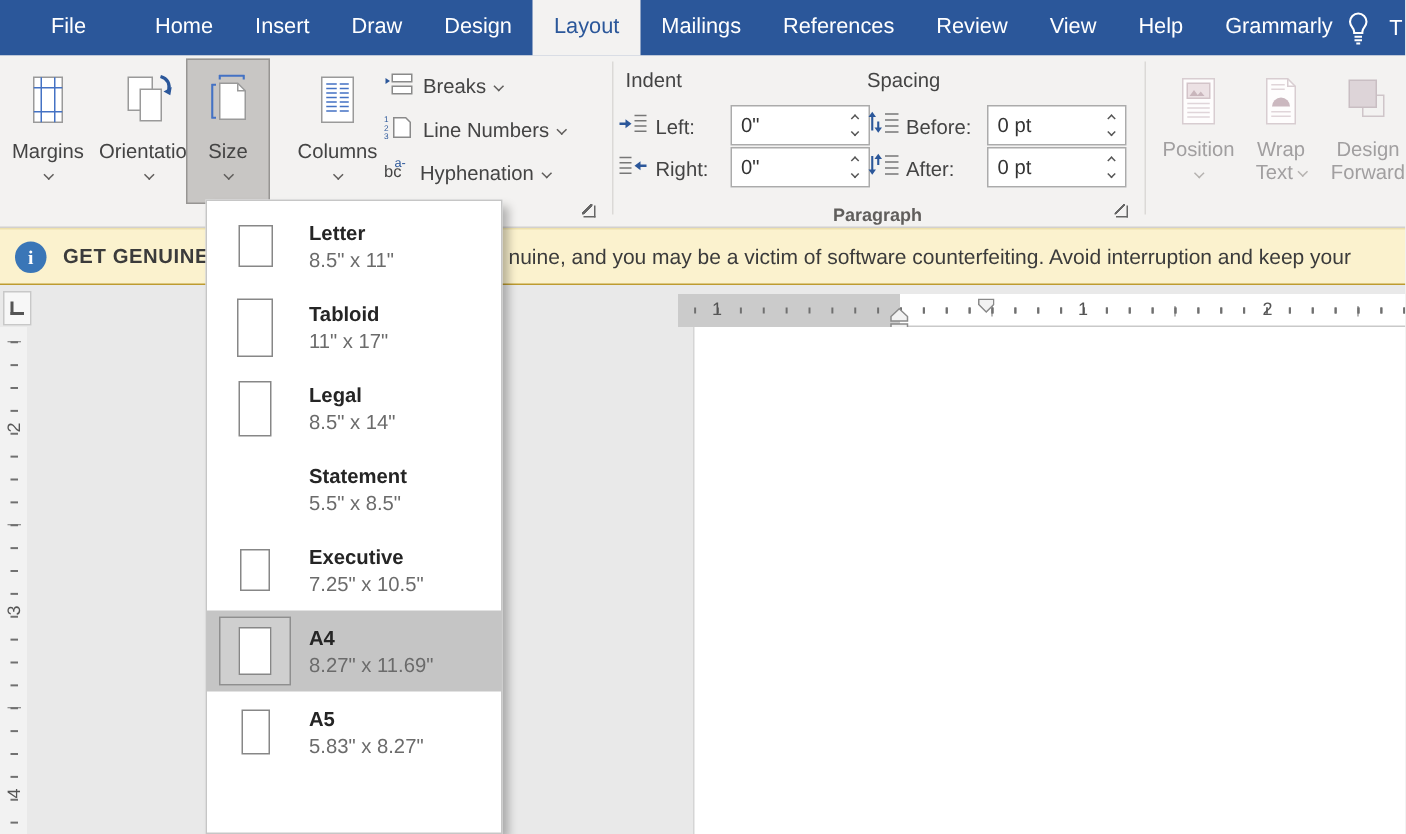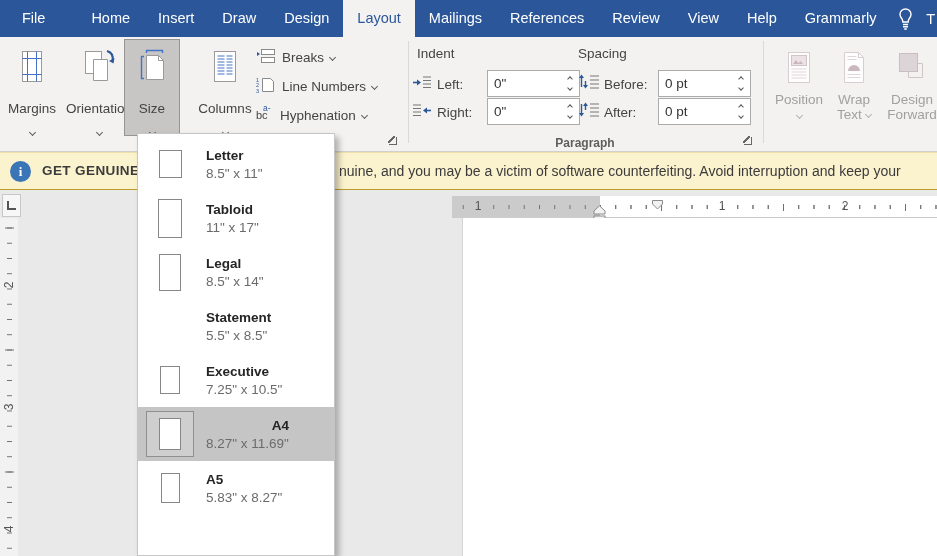--- a/index.html
+++ b/index.html
@@ -1,28 +1,28 @@
 <!DOCTYPE html>
 <html><head>
 <meta charset="utf-8">
 <style>
   * { margin:0; padding:0; box-sizing:border-box; }
   html,body { width:937px; height:556px; overflow:hidden; }
   body { font-family:"Liberation Sans", sans-serif; background:#fff; }
   #app { position:relative; width:937px; height:556px; overflow:hidden; background:#E9E9E9; }
 
   
-  .menubar { position:absolute; left:0; top:0; width:937px; height:37px; background:#2B579A; display:flex; align-items:stretch; padding-left:8px; white-space:nowrap; }
+  .menubar { position:absolute; left:0; top:0; width:937px; height:37px; background:#2B579A; display:flex; align-items:stretch; padding-left:20px; white-space:nowrap; }
   .tab { color:#fff; font-size:14.5px; line-height:37px; padding:0 14px; cursor:default; }
   .tab.active { background:#F3F2F1; color:#2B579A; }
   .tellme { position:absolute; right:2px; top:0; height:37px; display:flex; align-items:center; gap:12px; color:#fff; font-size:14.5px; }
 
   
   .ribbon { position:absolute; left:0; top:37px; width:937px; height:115px; background:#F3F2F1; border-bottom:1px solid #D2D0CE; }
-  .bigbtn { position:absolute; top:3px; height:95px; display:flex; flex-direction:column; align-items:center; justify-content:space-between; color:#444; font-size:13.5px; }
+  .bigbtn { position:absolute; top:3px; height:95px; display:flex; flex-direction:column; align-items:center; justify-content:flex-start; color:#444; font-size:13.5px; }
   .bigbtn .icn { height:46px; display:flex; align-items:center; justify-content:center; margin-top:4px; }
   .bigbtn .lbl { margin-top:3px; }
   .bigbtn .cv { margin-top:6px; }
   .bigbtn.pressed { background:#C8C6C4; border:1px solid #979593; top:2px; height:97px; }
   .cv { width:5px; height:5px; border-right:1.4px solid #5f5d5b; border-bottom:1.4px solid #5f5d5b; transform:rotate(45deg); display:inline-block; }
   .cv.dis { border-color:#b5b2b0; }
   .menurow { position:absolute; left:256px; height:24px; display:flex; align-items:center; gap:6px; color:#444; font-size:13.5px; white-space:nowrap; }
   .vsep { position:absolute; top:4px; height:102px; width:1px; background:#DBD9D7; }
   .launcher { position:absolute; width:12px; height:12px; }
   .launcher::before { content:""; position:absolute; right:1px; bottom:1px; width:7px; height:7px; border-right:1.4px solid #666; border-bottom:1.4px solid #666; }
@@ -74,21 +74,21 @@
   .page { position:absolute; left:462px; top:28px; width:475px; height:338px; background:#fff; border-left:1px solid #D5D5D5; }
 
   
   .dropdown { position:absolute; left:137px; top:133px; width:198px; height:423px; background:#fff; border:1px solid #C6C6C6; box-shadow:4px 4px 6px rgba(0,0,0,.28); padding-top:3px; overflow:hidden; }
   .size-item { height:54px; display:flex; align-items:center; cursor:default; }
   .size-item .iconzone { width:48px; margin-left:8px; display:flex; align-items:center; justify-content:center; flex:0 0 48px; }
   .paper { background:#fff; border:1px solid #878787; }
   .size-item .texts { margin-left:12px; display:flex; flex-direction:column; gap:3px; }
   .size-item .t1 { font-size:13.5px; font-weight:bold; color:#252525; }
   .size-item .t2 { font-size:13.5px; color:#6b6b6b; }
-  .size-item.selected { background:#C5C5C5;text-align:right; }
+  .size-item.selected { background:#C5C5C5; }
   .size-item.selected .iconzone { border:1px solid #8F8F8F; background:#CFCFCF; height:46px; }
 </style>
 </head>
 <body>
 
 <div id="app">
 
   <div class="menubar">
     <div class="tab">File</div>
     <div class="tab" style="margin-left:18px">Home</div>

